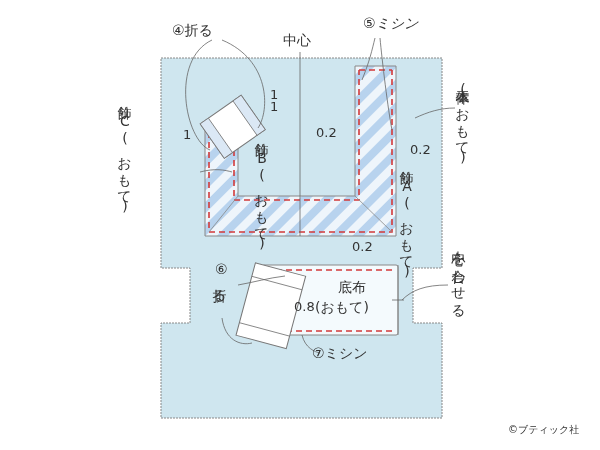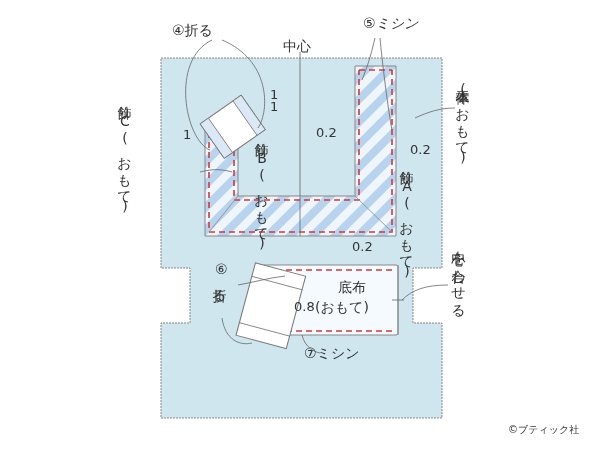--- a/index.html
+++ b/index.html
@@ -60,34 +60,34 @@
   <path d="M200,172 C215,168 225,170 232,172" fill="none" stroke="#666" stroke-width="0.8"></path>
   <path d="M402,300 C412,290 425,285 448,285" fill="none" stroke="#666" stroke-width="0.8"></path>
   <path d="M238,285 C255,282 268,278 285,276" fill="none" stroke="#666" stroke-width="0.8"></path>
   <path d="M222,318 C225,340 240,346 252,343" fill="none" stroke="#666" stroke-width="0.8"></path>
   <path d="M302,335 C305,348 315,352 320,353" fill="none" stroke="#666" stroke-width="0.8"></path>
   <path d="M375,38 C372,50 370,60 362,80" fill="none" stroke="#666" stroke-width="0.8"></path>
   <path d="M380,38 C382,60 388,110 392,130" fill="none" stroke="#666" stroke-width="0.8"></path>
 </svg>
 
 <div class="lbl" style="left:172px;top:23px;">④折る</div>
-<div class="lbl" style="left:283px;top:39px;text-align:center;">中心</div>
+<div class="lbl" style="left:283px;top:33px;text-align:center;">中心</div>
 <div class="lbl" style="left:363px;top:16px;font-style:italic;">⑤ミシン</div>
 <div class="lbl vert" style="left:456px;top:78px;">表本体(おもて)</div>
 <div class="lbl vert" style="left:118px;top:95px;">飾りC(おもて)</div>
 <div class="lbl vert" style="left:255px;top:132px;">飾りB(おもて)</div>
 <div class="lbl vert" style="left:400px;top:160px;">飾りA(おもて)</div>
 
 <div class="lbl num" style="left:270px;top:88px;">1</div>
 <div class="lbl num" style="left:270px;top:100px;">1</div>
 <div class="lbl num" style="left:183px;top:128px;">1</div>
 <div class="lbl num" style="left:316px;top:126px;">0.2</div>
 <div class="lbl num" style="left:410px;top:143px;">0.2</div>
 <div class="lbl num" style="left:352px;top:240px;">0.2</div>
 <div class="lbl num" style="left:250px;top:300px;margin-left:44px;">0.8</div>
 
 <div class="lbl" style="left:328px;top:280px;margin-left:10px;">底布</div>
 <div class="lbl" style="left:315px;top:300px;">(おもて)</div>
 <div class="lbl" style="left:215px;top:262px;">⑥</div>
 <div class="lbl vert" style="left:213px;top:278px;">折る</div>
-<div class="lbl" style="left:304px;top:346px;text-align:right;">⑦ミシン</div>
+<div class="lbl" style="left:312px;top:346px;text-align:right;">⑦ミシン</div>
 <div class="lbl vert" style="left:452px;top:240px;">中心を合わせる</div>
 <div class="lbl copy" style="left:508px;top:425px;">©ブティック社</div>
 
 </body></html>

